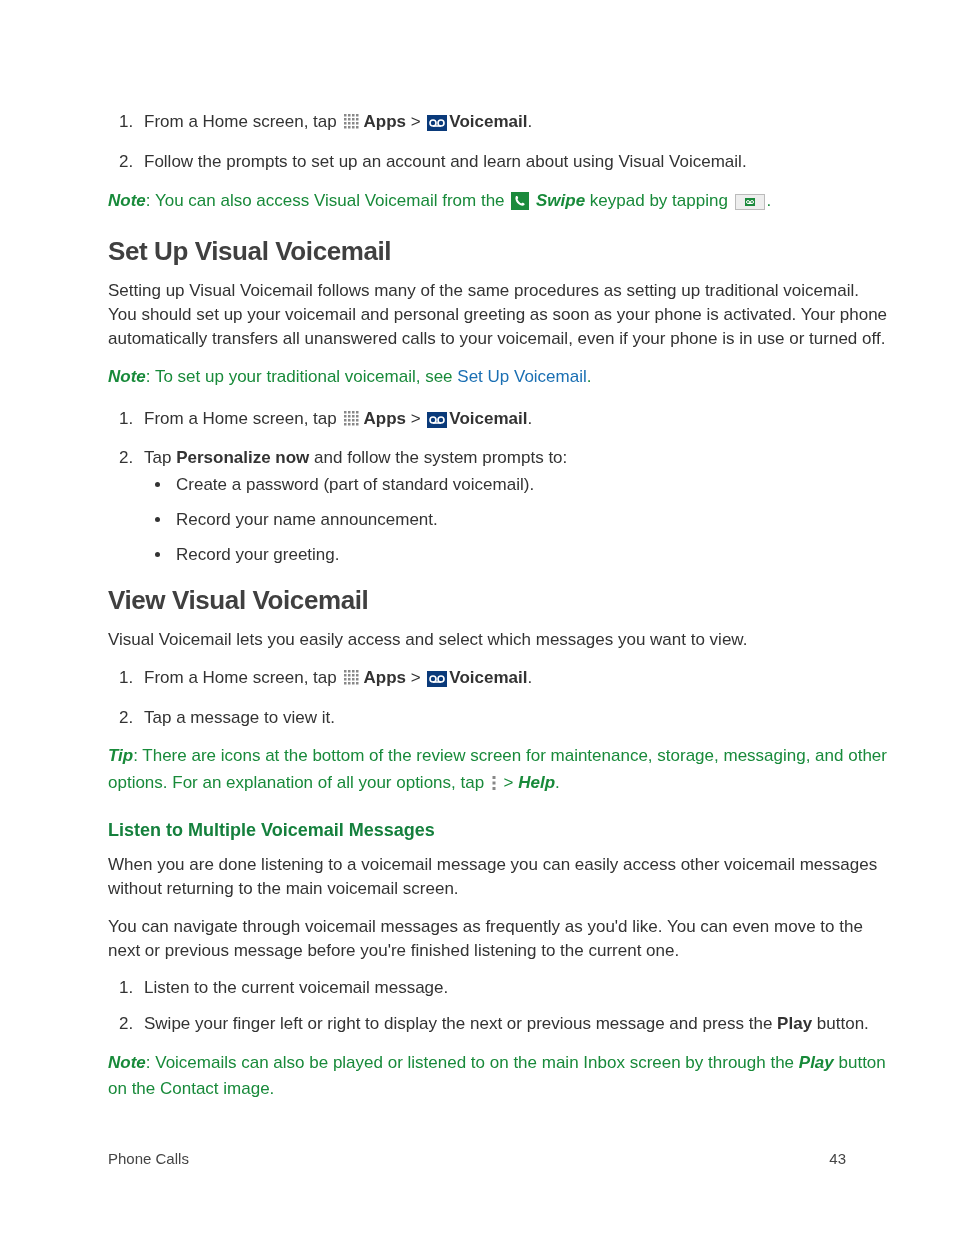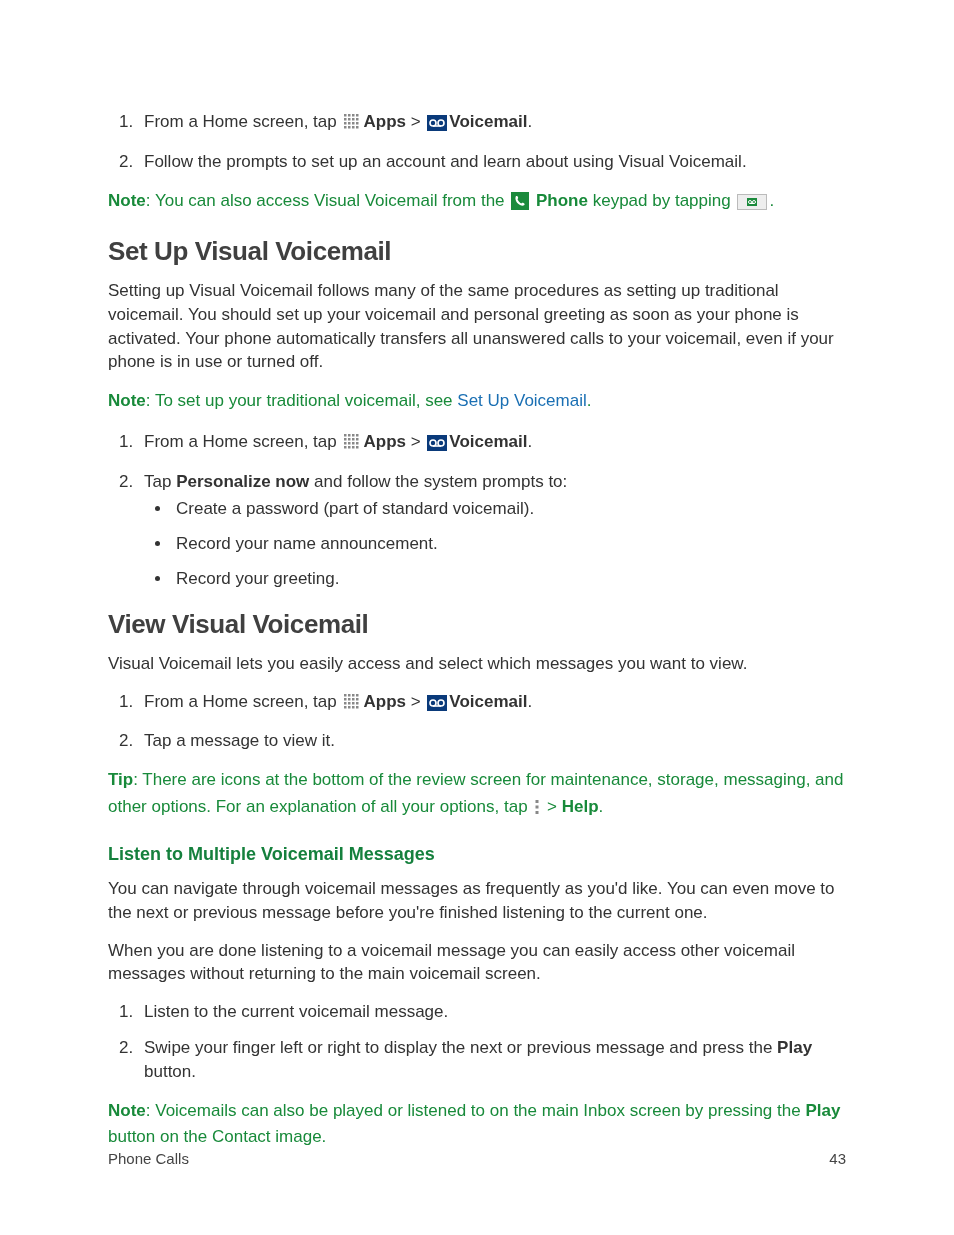--- a/index.html
+++ b/index.html
@@ -7,21 +7,21 @@
     font-size: 17px;
     color: #333;
     margin: 0;
     padding: 0;
     background: #fff;
   }
   .page {
     width: 954px;
     height: 1235px;
     box-sizing: border-box;
-    padding: 110px 108px 60px 108px;
+    padding: 110px 64px 60px 108px;
     position: relative;
   }
   ol {
     margin: 0 0 14px 0;
     padding-left: 30px;
   }
   ol li {
     padding-left: 6px;
     margin-bottom: 12px;
     line-height: 1.4;
@@ -40,20 +40,21 @@
     margin: 8px 0 14px 0;
     line-height: 1.4;
   }
   .note {
     color: #188a3a;
     margin: 0 0 16px 0;
     line-height: 1.55;
   }
   .note .bold {
     font-weight: bold;
+    font-style: italic;
   }
   .link {
     color: #1a6fb3;
   }
   .bold {
     font-weight: bold;
   }
   h2 {
     font-family: Arial, Helvetica, sans-serif;
     font-size: 26px;
@@ -125,21 +126,21 @@
             </g>
           </svg></span><span class="bold">Voicemail</span><span>.</span>
     </li>
     <li><span>Follow the prompts to set up an account and learn about using Visual Voicemail.</span></li>
   </ol>
 
   <p class="note">
     <span class="bold">Note</span><span>: You can also access Visual Voicemail from the </span><span class="icon phone-icon"><svg viewBox="0 0 18 18">
           <rect x="0" y="0" width="18" height="18" fill="#1b8a3c"></rect>
           <path d="M5 4 C5 4 6.5 3.5 7 5 C7.5 6.5 6.5 7 6.5 7 C6.5 7 7.5 10 10.5 11.5 C10.5 11.5 11 10.5 12.5 11 C14 11.5 13.5 13 13.5 13 C13.5 13 12 14.5 9 13 C6 11.5 4 8 4.5 5.5 C4.7 4.6 5 4 5 4 Z" fill="#fff"></path>
-        </svg></span> <span class="bold">Phone</span><span> keypad by tapping </span><span class="icon vm-btn-icon"><svg viewBox="0 0 30 16">
+        </svg></span> <span class="bold">Swipe</span><span> keypad by tapping </span><span class="icon vm-btn-icon"><svg viewBox="0 0 30 16">
           <rect x="0.5" y="0.5" width="29" height="15" fill="#eee" stroke="#bbb"></rect>
           <rect x="10" y="4" width="10" height="8" fill="#1b8a3c"></rect>
           <g stroke="#fff" stroke-width="1" fill="none">
             <circle cx="13" cy="8" r="1.5"></circle>
             <circle cx="17" cy="8" r="1.5"></circle>
             <line x1="13" y1="9.5" x2="17" y2="9.5"></line>
           </g>
         </svg></span><span>.</span>
   </p>
 
@@ -230,32 +231,32 @@
     <span class="bold">Tip</span><span>: There are icons at the bottom of the review screen for maintenance, storage, messaging, and other options. For an explanation of all your options, tap </span><span class="icon more-icon"><svg viewBox="0 0 6 18">
           <g fill="#888">
             <rect x="1.5" y="2" width="3" height="3"></rect>
             <rect x="1.5" y="7.5" width="3" height="3"></rect>
             <rect x="1.5" y="13" width="3" height="3"></rect>
           </g>
         </svg></span><span> &gt; </span><span class="bold">Help</span><span>.</span>
   </p>
 
   <h3>Listen to Multiple Voicemail Messages</h3>
+  <p>When you are done listening to a voicemail message you can easily access other voicemail messages without returning to the main voicemail screen.</p>
   <p>You can navigate through voicemail messages as frequently as you'd like. You can even move to the next or previous message before you're finished listening to the current one.</p>
-  <p>When you are done listening to a voicemail message you can easily access other voicemail messages without returning to the main voicemail screen.</p>
 
   <ol>
     <li><span>Listen to the current voicemail message.</span></li>
     <li>
       <span>Swipe your finger left or right to display the next or previous message and press the </span><span class="bold">Play</span><span> button.</span>
     </li>
   </ol>
 
   <p class="note">
-    <span class="bold">Note</span><span>: Voicemails can also be played or listened to on the main Inbox screen by pressing the </span><span class="bold">Play</span><span> button on the Contact image.</span>
+    <span class="bold">Note</span><span>: Voicemails can also be played or listened to on the main Inbox screen by through the </span><span class="bold">Play</span><span> button on the Contact image.</span>
   </p>
 
   <div class="footer">
     <span>Phone Calls</span>
     <span>43</span>
   </div>
 
 </div>
 
 </body></html>

